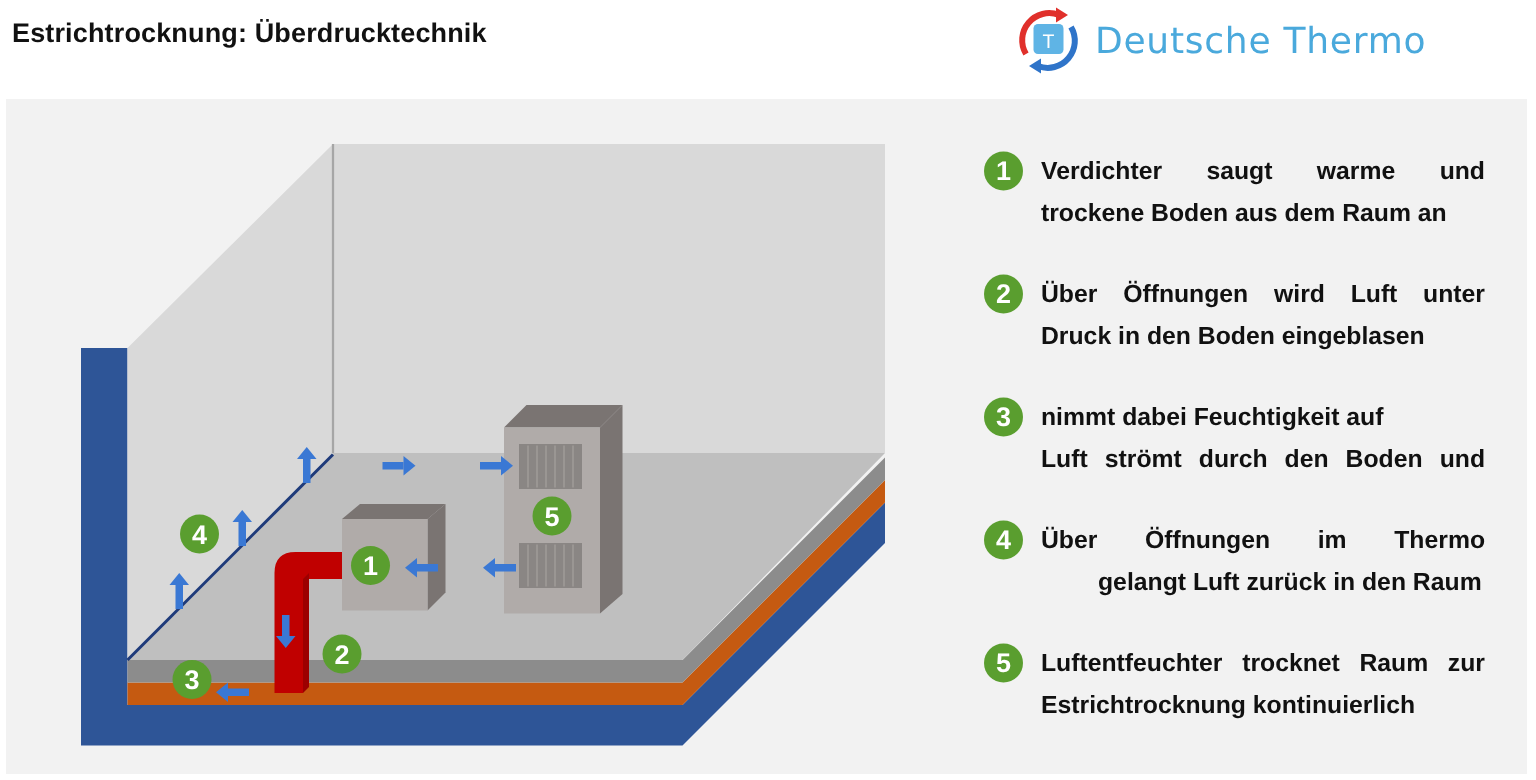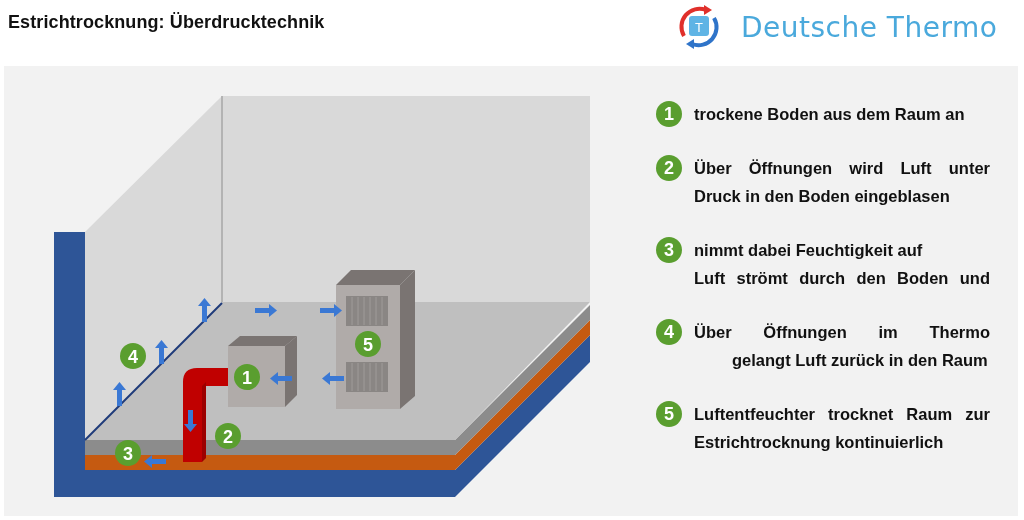--- a/index.html
+++ b/index.html
@@ -1,19 +1,19 @@
 <!DOCTYPE html>
 <html><head>
   <meta charset="utf-8">
   <style>
     html, body { margin:0; padding:0; }
     body { width:1024px; height:520px; background:#ffffff; position:relative; overflow:hidden; font-family:"Liberation Sans", sans-serif; }
     .title { position:absolute; left:8px; top:12px; font-size:18px; font-weight:bold; color:#111; letter-spacing:0.1px; }
     .logo { position:absolute; left:676px; top:4px; height:46px; display:flex; align-items:center; }
-    .logo-text { font-family:"DejaVu Sans", sans-serif; font-size:28px; color:#4aa9dc; margin-left:19px; letter-spacing:0.5px; }
+    .logo-text { font-family:"DejaVu Sans", sans-serif; font-size:24px; color:#4aa9dc; margin-left:8px; letter-spacing:0.5px; }
     .panel { position:absolute; left:4px; top:66px; width:1014px; height:450px; background:#f2f2f2; }
     .diagram { position:absolute; left:0; top:0; }
     .steps { position:absolute; left:656px; top:100px; width:334px; }
     .step { display:flex; align-items:flex-start; margin-bottom:26px; }
     .badge { width:26px; height:26px; border-radius:50%; background:#5a9e2f; color:#fff; font-weight:bold; font-size:18px; display:flex; align-items:center; justify-content:center; flex:0 0 26px; margin-top:1px; }
     .step-text { margin-left:12px; font-size:16.5px; font-weight:bold; color:#111; line-height:28px; text-align:justify; text-align-last:left; width:296px; }
     .svg-badge-text { font-family:"Liberation Sans", sans-serif; font-weight:bold; font-size:18px; fill:#fff; }
   </style>
 </head>
 <body>
@@ -146,20 +146,21 @@
     <g>
         <circle cx="368" cy="344" r="13" fill="#5a9e2f"></circle>
         <text class="svg-badge-text" x="368" y="350.5" text-anchor="middle">5</text>
       </g>
   </svg>
 
   <div class="steps" style="left:652px; top:34px;">
     <div class="step">
       <span class="badge">1</span>
       <div class="step-text">
+          <span style="display:block;text-align:justify;text-align-last:justify;">Verdichter saugt warme und</span>
           <span style="display:block;">trockene Boden aus dem Raum an</span>
         </div>
     </div>
     <div class="step">
       <span class="badge">2</span>
       <div class="step-text">
           <span style="display:block;text-align:justify;text-align-last:justify;">Über Öffnungen wird Luft unter</span>
           <span style="display:block;">Druck in den Boden eingeblasen</span>
         </div>
     </div>

